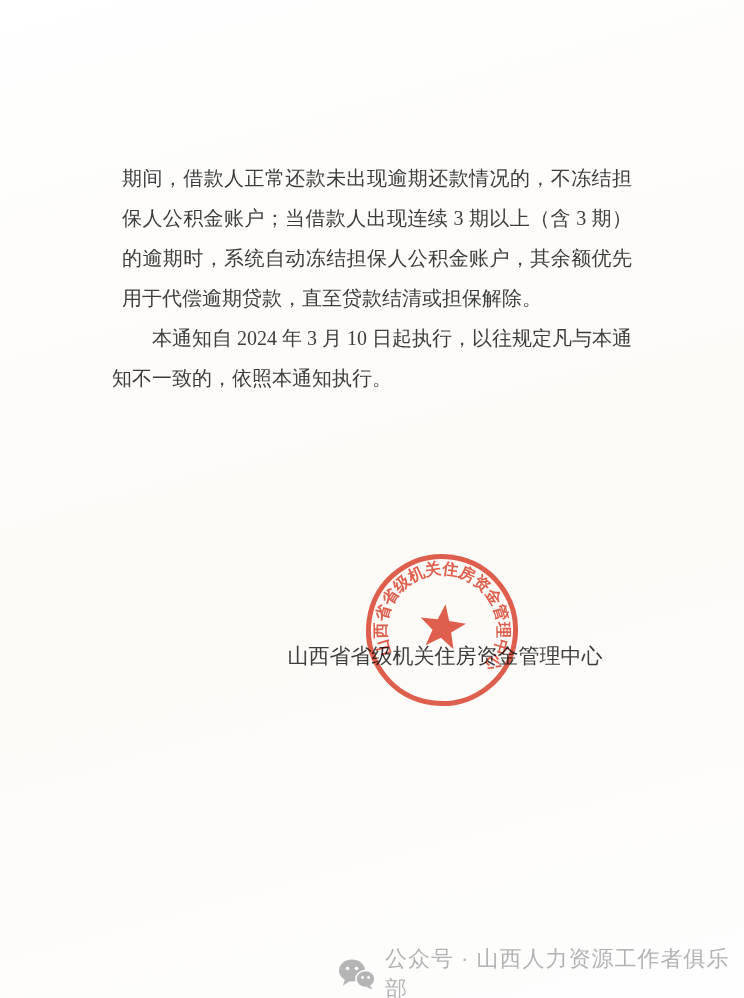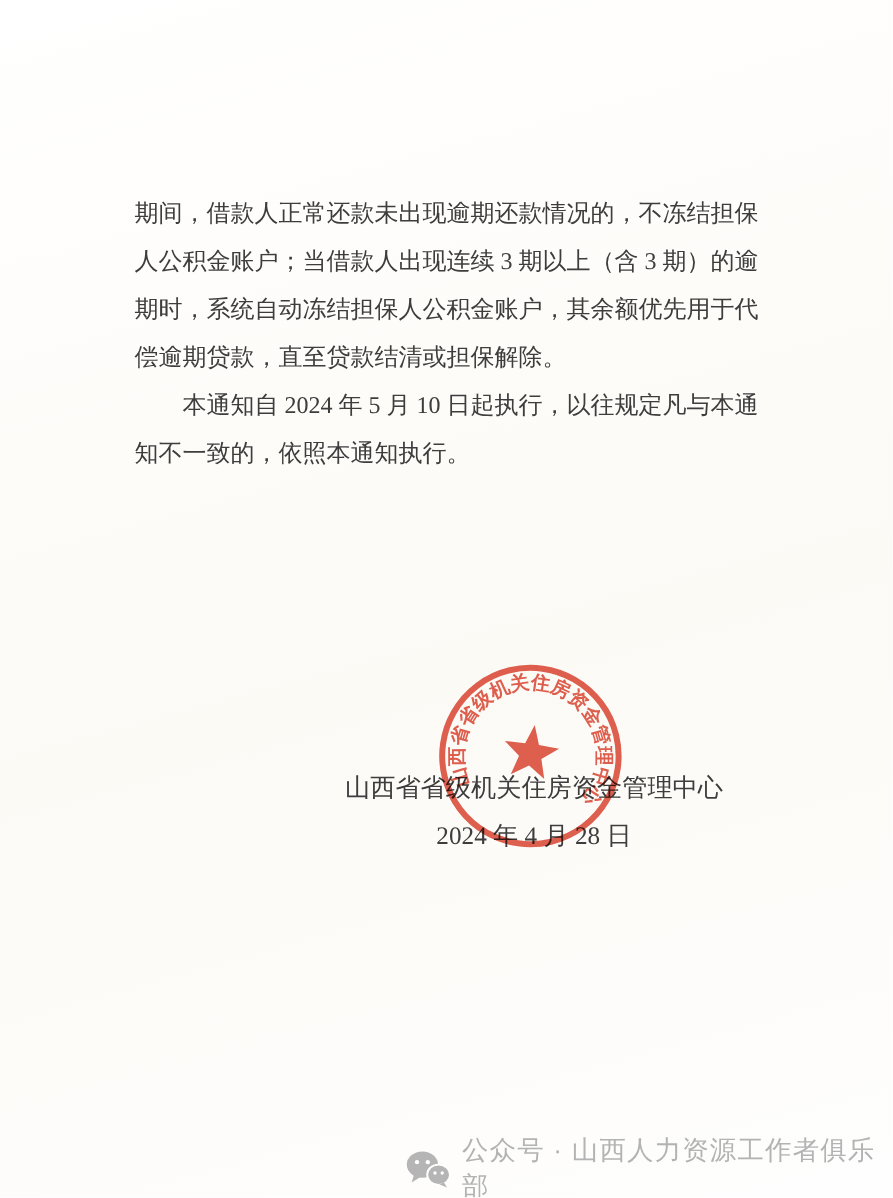--- a/index.html
+++ b/index.html
@@ -13,21 +13,21 @@
   .body-text{
     position:absolute;
     left:112px;top:158px;width:520px;
     color:#3d3d3d;
     font-size:20px;
     line-height:40px;
     text-align:justify;
     text-justify:inter-ideograph;
   }
   .para{margin:0;text-indent:2em;}
-  .para.no-indent{text-indent:0;}
+  .para.no-indent{text-indent:0;margin-left:10px;}
   .para-lead-bold{
     font-family:"Liberation Sans","DejaVu Sans",sans-serif;
     font-weight:bold;
     color:#1f1f1f;
   }
   .sign-block{
     position:absolute;
     left:250px;top:636px;width:390px;
     text-align:center;
     color:#3d3d3d;
@@ -60,26 +60,25 @@
   }
   .wechat-icon{flex:0 0 auto;display:block;}
 </style>
 </head>
 <body>
 
 <div class="page">
 
   <div class="body-text">
     <p class="para no-indent"><span>期间，借款人正常还款未出现逾期还款情况的，不冻结担保人公积金账户；当借款人出现连续 3 期以上（含 3 期）的逾期时，系统自动冻结担保人公积金账户，其余额优先用于代偿逾期贷款，直至贷款结清或担保解除。</span></p>
-    <p class="para"><span>本通知自 2024 年 5 月 10 日起执行，以往规定凡与本通知不一致的，依照本通知执行。</span></p>
+    <p class="para"><span>本通知自 2024 年 3 月 10 日起执行，以往规定凡与本通知不一致的，依照本通知执行。</span></p>
   </div>
 
   <div class="sign-block">
     <div>山西省省级机关住房资金管理中心</div>
-    <div>2024 年 4 月 28 日</div>
   </div>
 
   <div class="seal">
     <svg width="162" height="162" viewBox="0 0 162 162">
       <circle cx="81" cy="81" r="73.5" fill="none" stroke="#dc4a38" stroke-width="5"></circle>
       <path id="sealArc" d="M 35.13 113.12 A 56 56 0 1 1 126.87 113.12" fill="none"></path>
       <text class="seal-text" fill="#dc4a38"><textPath href="#sealArc" startOffset="50%" text-anchor="middle">山西省省级机关住房资金管理中心</textPath></text>
       <polygon points="81,55 86.8,71 103.8,71.6 90.4,82.1 95.1,98.4 81,88.9 66.9,98.4 71.6,82.1 58.2,71.6 75.2,71" fill="#dc4a38"></polygon>
     </svg>
   </div>

